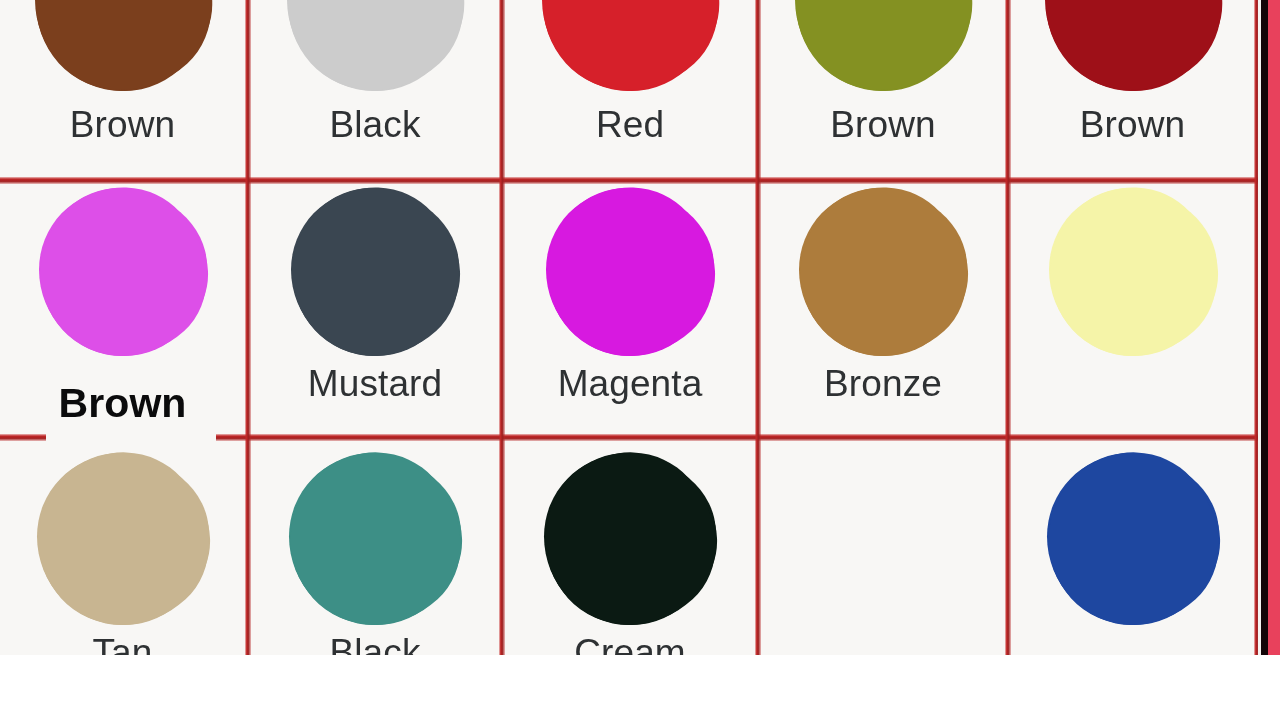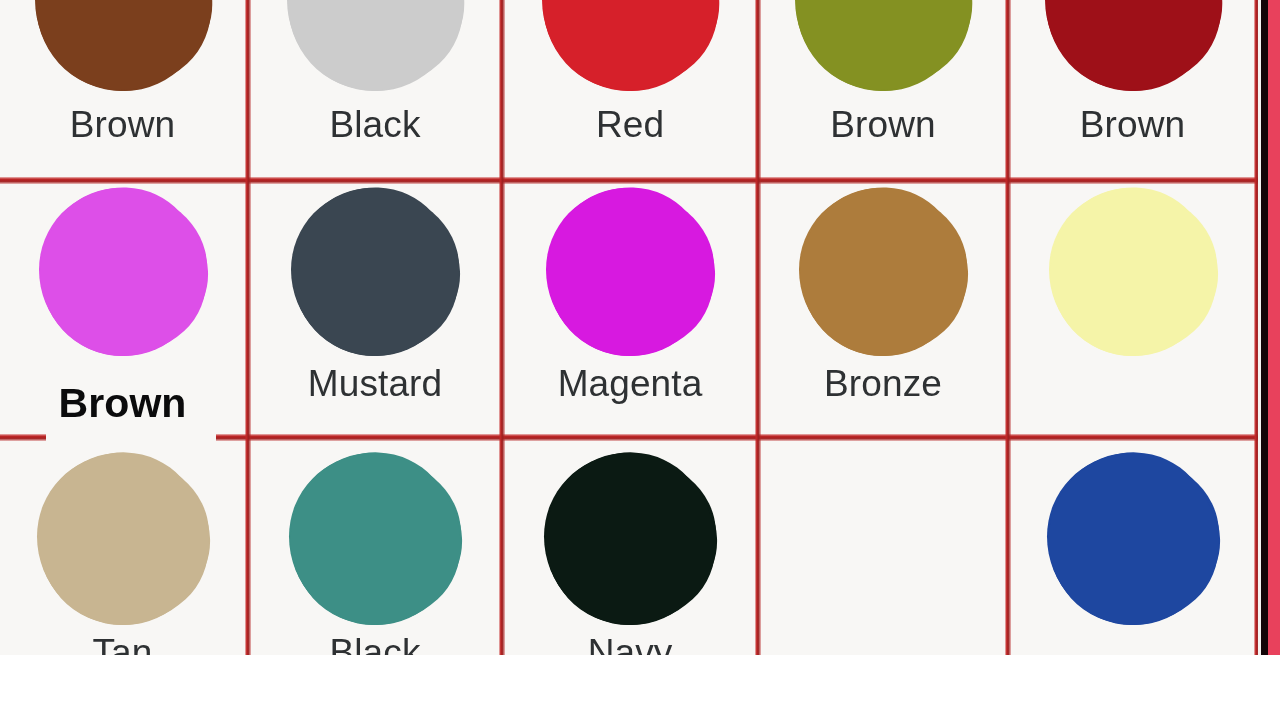--- a/index.html
+++ b/index.html
@@ -242,21 +242,21 @@
     <div class="swatch-wrap">
       <div class="swatch" style="background: rgb(61, 143, 134);"></div>
     </div>
     <div class="label">Black</div>
   </div>
 
   <div class="cell r3 c2">
     <div class="swatch-wrap">
       <div class="swatch" style="background: rgb(11, 26, 19);"></div>
     </div>
-    <div class="label">Navy</div>
+    <div class="label">Cream</div>
   </div>
 
 
   <div class="cell r3 c4">
     <div class="swatch-wrap">
       <div class="swatch" style="background: rgb(30, 71, 160);"></div>
     </div>
   </div>
 
   <div class="cell r4 c0">

